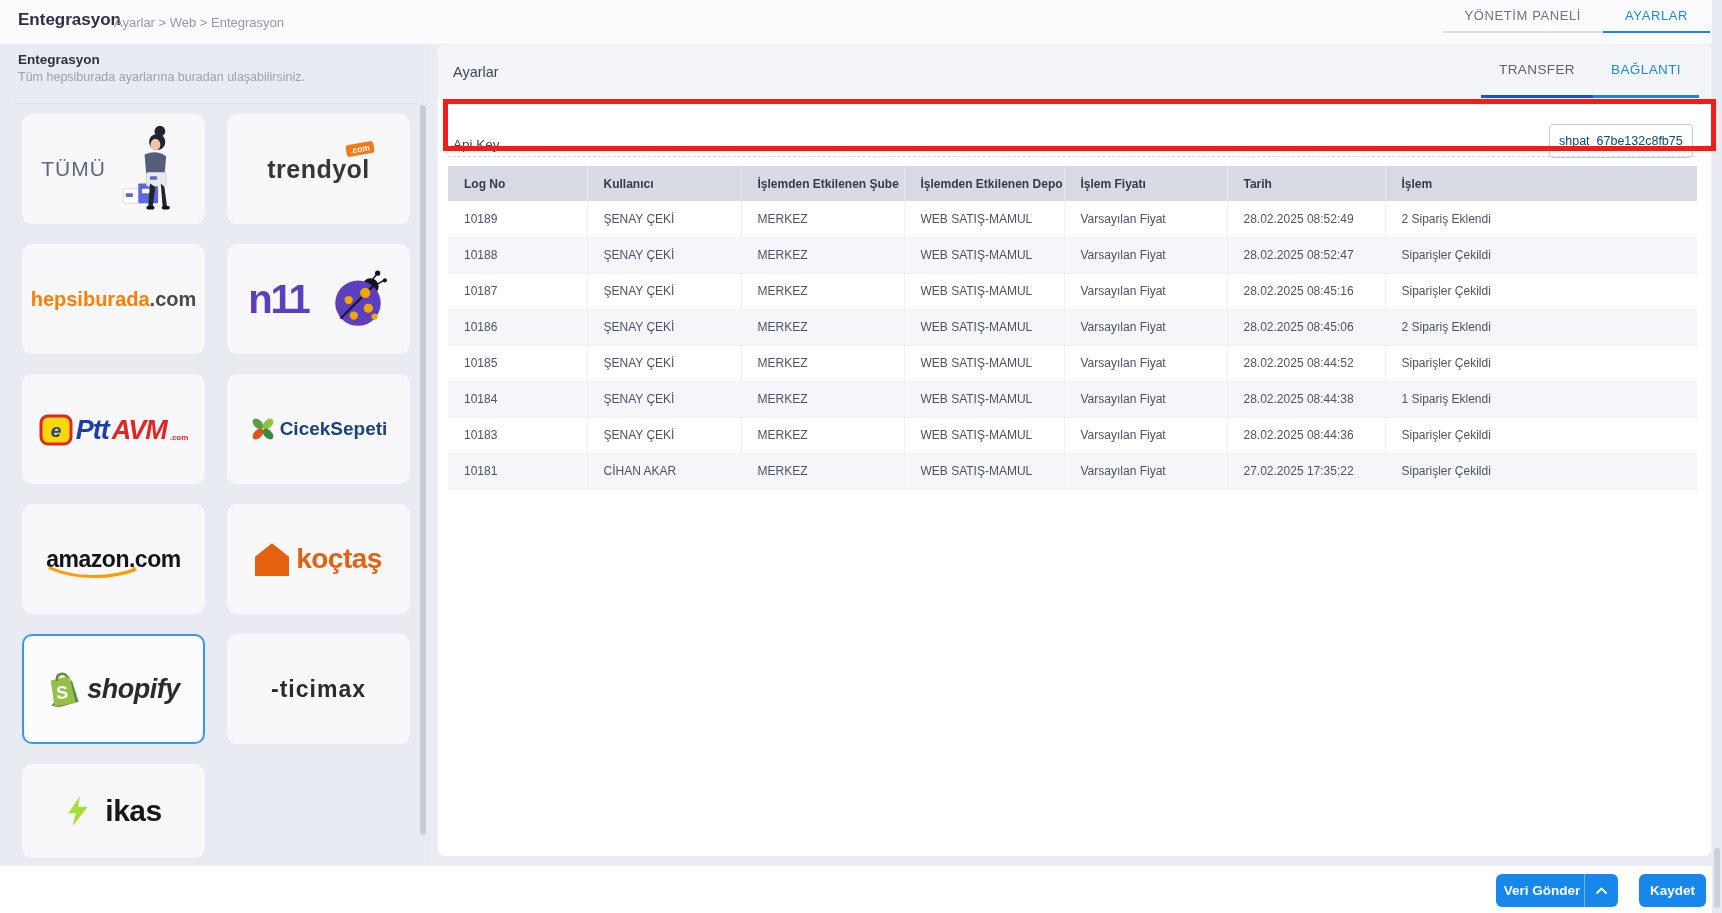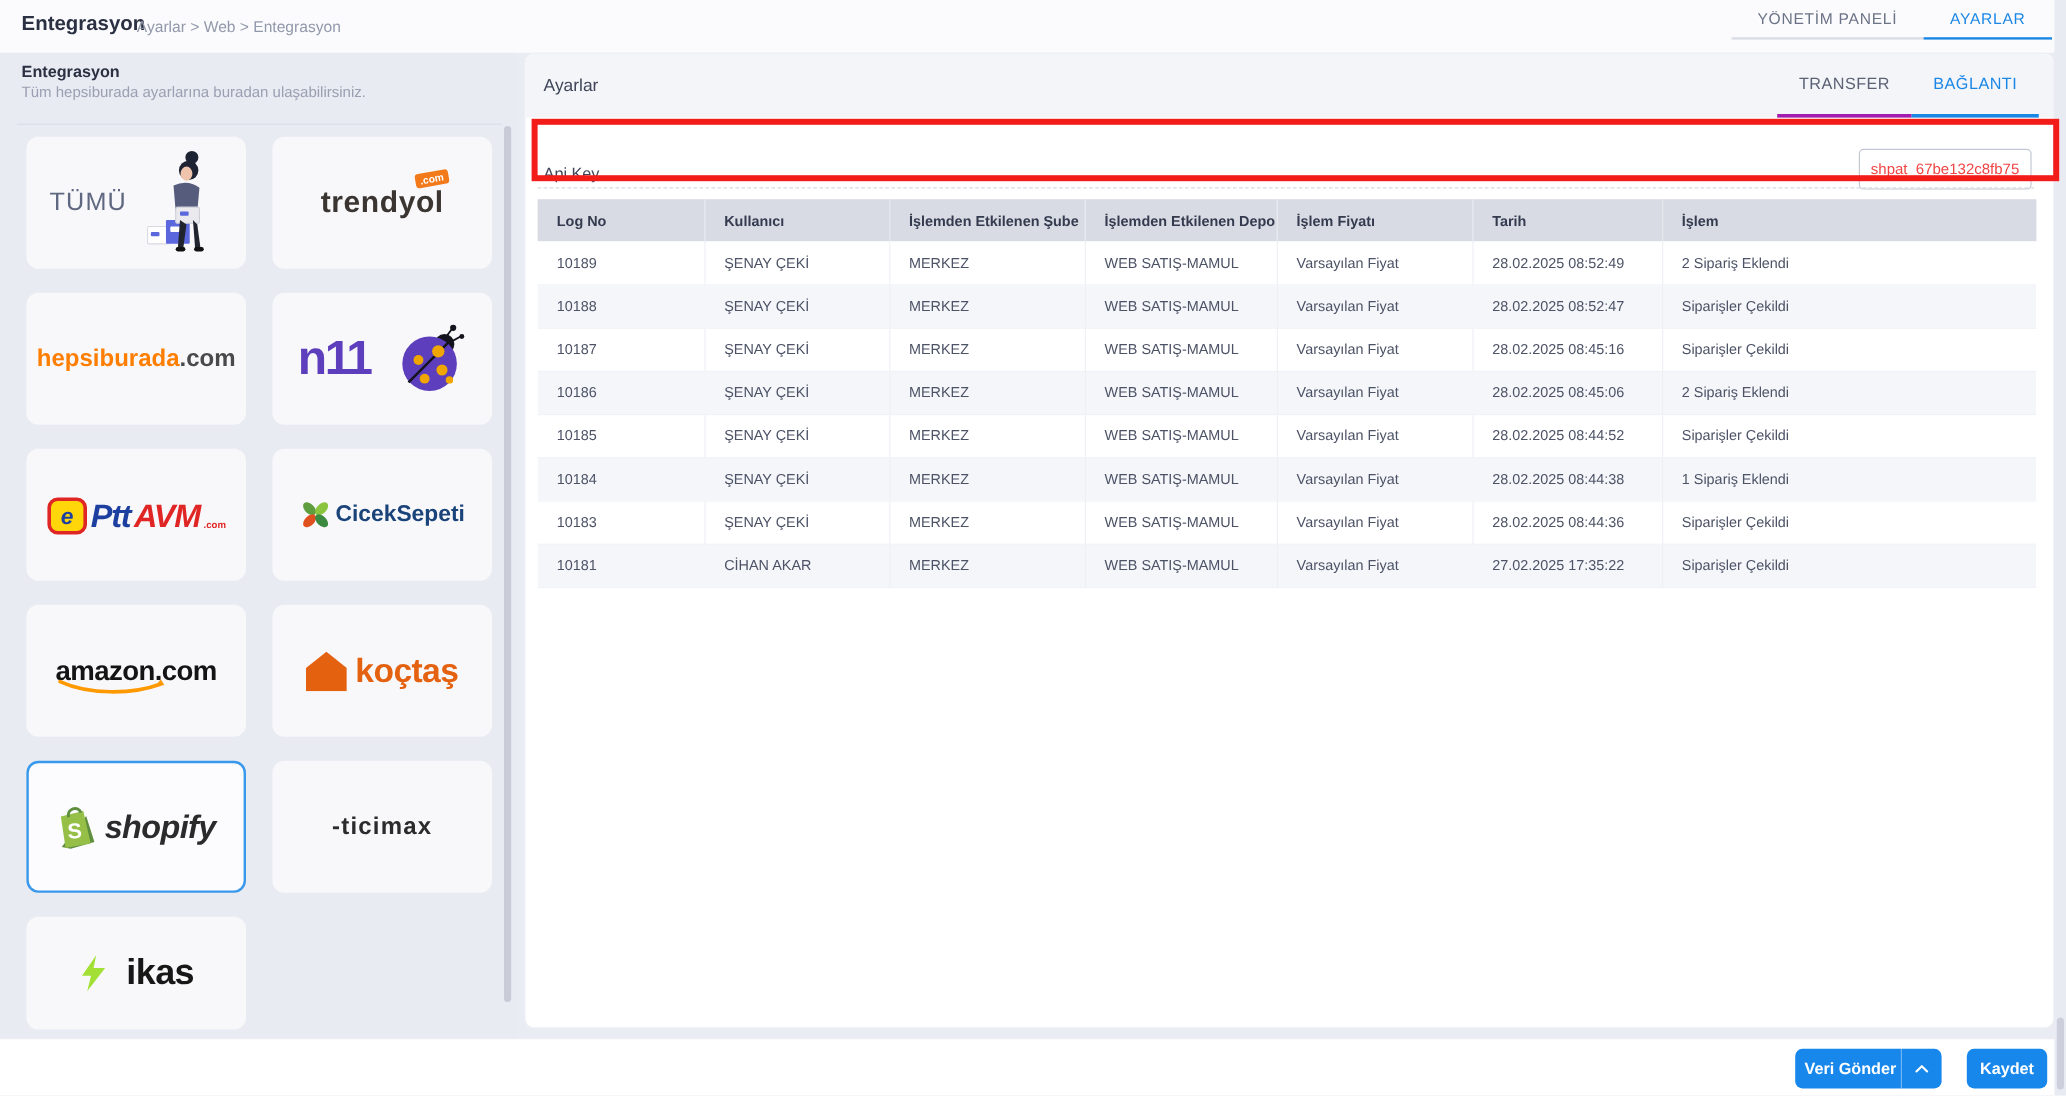--- a/index.html
+++ b/index.html
@@ -64,50 +64,50 @@
   .logo-amazon { position:relative; }
   .amz-text { font-size:23px; font-weight:700; color:#141414; letter-spacing:-.5px; }
   .amz-swoosh { position:absolute; left:2px; bottom:-8px; }
 
   .logo-koctas { display:flex; align-items:center; gap:7px; }
   .koctas-text { font-size:28px; font-weight:800; color:#e4610f; letter-spacing:-.5px;text-align:right; }
 
   .logo-shopify { display:flex; align-items:center; gap:6px; }
   .shopify-text { font-size:27px; font-weight:700; font-style:italic; color:#2b2b2b; letter-spacing:-.5px; }
 
-  .ticimax-text { font-size:20px; font-weight:600; color:#2b2b2b; letter-spacing:1px; }
+  .ticimax-text { font-size:23px; font-weight:600; color:#2b2b2b; letter-spacing:1px; }
   .ticimax-text::before { content:"-"; }
 
   .logo-ikas { display:flex; align-items:center; gap:14px; }
   .ikas-text { font-size:30px; font-weight:800; color:#171717; letter-spacing:-.5px; }
 
   .sidebar-scrollbar { position:absolute; left:420px; top:61px; width:6px; height:730px; background:#c9ccd6; border-radius:3px; }
 
   
   .main-card {
     position:absolute; left:437px; top:44px; width:1275px; height:813px; background:#fff;
     border-radius:8px; border:1px solid #eef0f5;
   }
   .card-strip {
     position:absolute; left:0; top:0; width:100%; height:53px; background:#f4f5f9;
     border-radius:8px 8px 0 0; display:flex; align-items:center;
   }
   .card-strip-title { margin-left:15px; font-size:14.5px; color:#3f4659; }
   .card-tabs { margin-left:auto; margin-right:12px; display:flex; height:53px; }
   .card-tabs .tab {
     padding:0 18px; line-height:50px; font-size:13.5px; letter-spacing:.4px; color:#5b6273;
-    border-bottom:3px solid #a21caf; cursor:pointer;
+    border-bottom:3px solid #1d4ed8; cursor:pointer;
   }
   .card-tabs .tab.active { color:#1b87e5; border-bottom-color:#1b87e5; }
 
   .api-row { position:absolute; left:6px; right:6px; top:55px; height:96px; background:#fff; }
   .api-label { position:absolute; left:9px; top:37px; font-size:13.5px; font-weight:500; color:#3f4659; }
   .api-input {
     position:absolute; right:12px; top:24px; width:144px; height:34px; border:1px solid #c3c8d4;
-    border-radius:4px; padding:4px 9px; font-size:12.5px; color:#ef4444; background:#fff; outline:none;
+    border-radius:4px; padding:4px 9px; font-size:12.5px; color:#0c4a6e; background:#fff; outline:none;
     font-family:"Liberation Sans", sans-serif; white-space:nowrap; overflow:hidden;
   }
   .dashed-sep { position:absolute; left:10px; right:16px; top:111px; border-top:1px dashed #d7dae2; }
 
   .log-table { position:absolute; left:10px; top:121px; width:1249px; border-collapse:collapse; table-layout:fixed; font-size:12px; }
   .log-table th {
     background:#d8dbe3; color:#343b4f; font-weight:700; text-align:left; height:35px;
     padding:0 0 0 16px; border-right:1px solid #e6e8ee;
   }
   .log-table th:last-child { border-right:none; }

